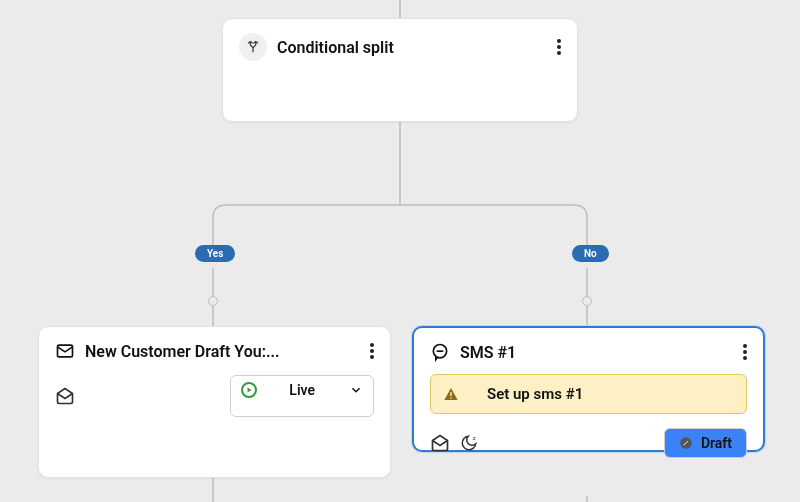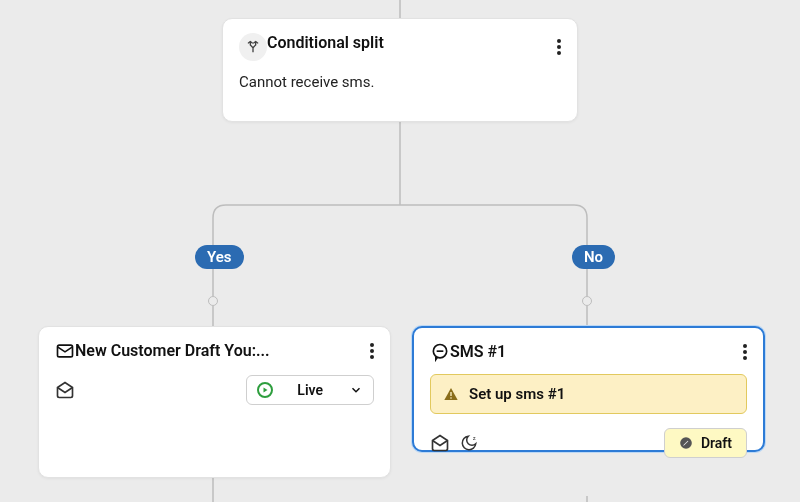--- a/index.html
+++ b/index.html
@@ -7,45 +7,45 @@
     color:#111;overflow:hidden}
   *{box-sizing:border-box}
 
   .canvas{position:relative;width:800px;height:502px}
 
   
   .card{position:absolute;background:#fff;border:1px solid #e2e2e2;border-radius:10px;
     box-shadow:0 1px 3px rgba(0,0,0,.05);padding:14px 16px 14px 16px}
   .card.selected{border:2px solid #2d7bd6;box-shadow:0 0 0 1px #bcd8f5}
 
-  .card-head{display:flex;}
+  .card-head{display:flex;align-items:center;gap:10px}
   .card-head .title{font-weight:650;font-size:16px;flex:1;white-space:nowrap;
     overflow:hidden;text-overflow:ellipsis}
   .icon{display:inline-flex;align-items:center;justify-content:center;flex:0 0 auto}
   .icon svg{display:block}
   .icon.round{width:28px;height:28px;border-radius:50%;background:#f0f0f0}
 
   .sub{margin-top:12px;font-size:15px;color:#222}
 
   .foot{display:flex;align-items:center;justify-content:space-between;margin-top:14px}
   .foot .left{display:flex;align-items:center;gap:10px;color:#333}
 
   .warn{margin-top:12px;background:#fdf0c5;border:1px solid #e2c95e;border-radius:6px;
-    padding:10px 12px;display:flex;align-items:center;gap:10px;font-size:15px;font-weight:600}
-
-  
-  .status{display:inline-flex;align-items:center;gap:24px;border:1px solid #cfcfcf;
-    border-radius:6px;padding:6px 10px 6px 10px;font-size:14px;font-weight:600;cursor:pointer;
+    padding:10px 12px;display:flex;align-items:center;gap:28px;font-size:15px;font-weight:600}
+
+  
+  .status{display:inline-flex;align-items:center;gap:32px;border:1px solid #cfcfcf;
+    border-radius:6px;padding:6px 10px 18px 10px;font-size:14px;font-weight:600;cursor:pointer;
     background:#fff}
   .status .dot{width:16px;height:16px}
-  .status.draft{background:#fef9c3;gap:8px;cursor:default;padding:6px 14px}
+  .status.draft{background:#3b82f6;gap:8px;cursor:default;padding:6px 14px}
   .chev{margin-left:2px}
 
   
-  .pill{position:absolute;background:#2b6bb2;color:#fff;font-size:15px;font-weight:600;
+  .pill{position:absolute;background:#2b6bb2;color:#fff;font-size:10px;font-weight:600;
     padding:3px 12px;border-radius:14px}
 
   
   .node{position:absolute;width:10px;height:10px;border:1.5px solid #bdbdbd;
     background:#ebebeb;border-radius:50%}
 
   .kebab{cursor:pointer;padding:4px;margin:-4px}
 </style>
 </head>
 <body>
@@ -88,21 +88,20 @@
       </span>
       <span class="title">Conditional split</span>
       <span class="icon kebab">
         <svg width="4" height="16" viewBox="0 0 4 16">
           <circle cx="2" cy="2" r="2" fill="#222"></circle>
             <circle cx="2" cy="8" r="2" fill="#222"></circle>
           <circle cx="2" cy="14" r="2" fill="#222"></circle>
         </svg>
       </span>
     </div>
-    <div class="sub">Cannot receive sms.</div>
   </div>
 
   <span class="pill" style="left:195px;top:245px">Yes</span>
   <span class="pill" style="left:572px;top:245px">No</span>
 
   <div class="card" style="left:38px;top:326px;width:353px;height:152px">
     <div class="card-head">
       <span class="icon">
         <svg width="20" height="20" viewBox="0 0 24 24" fill="none" stroke="#111" stroke-width="2">
           <rect x="3" y="5" width="18" height="14" rx="2"></rect>

